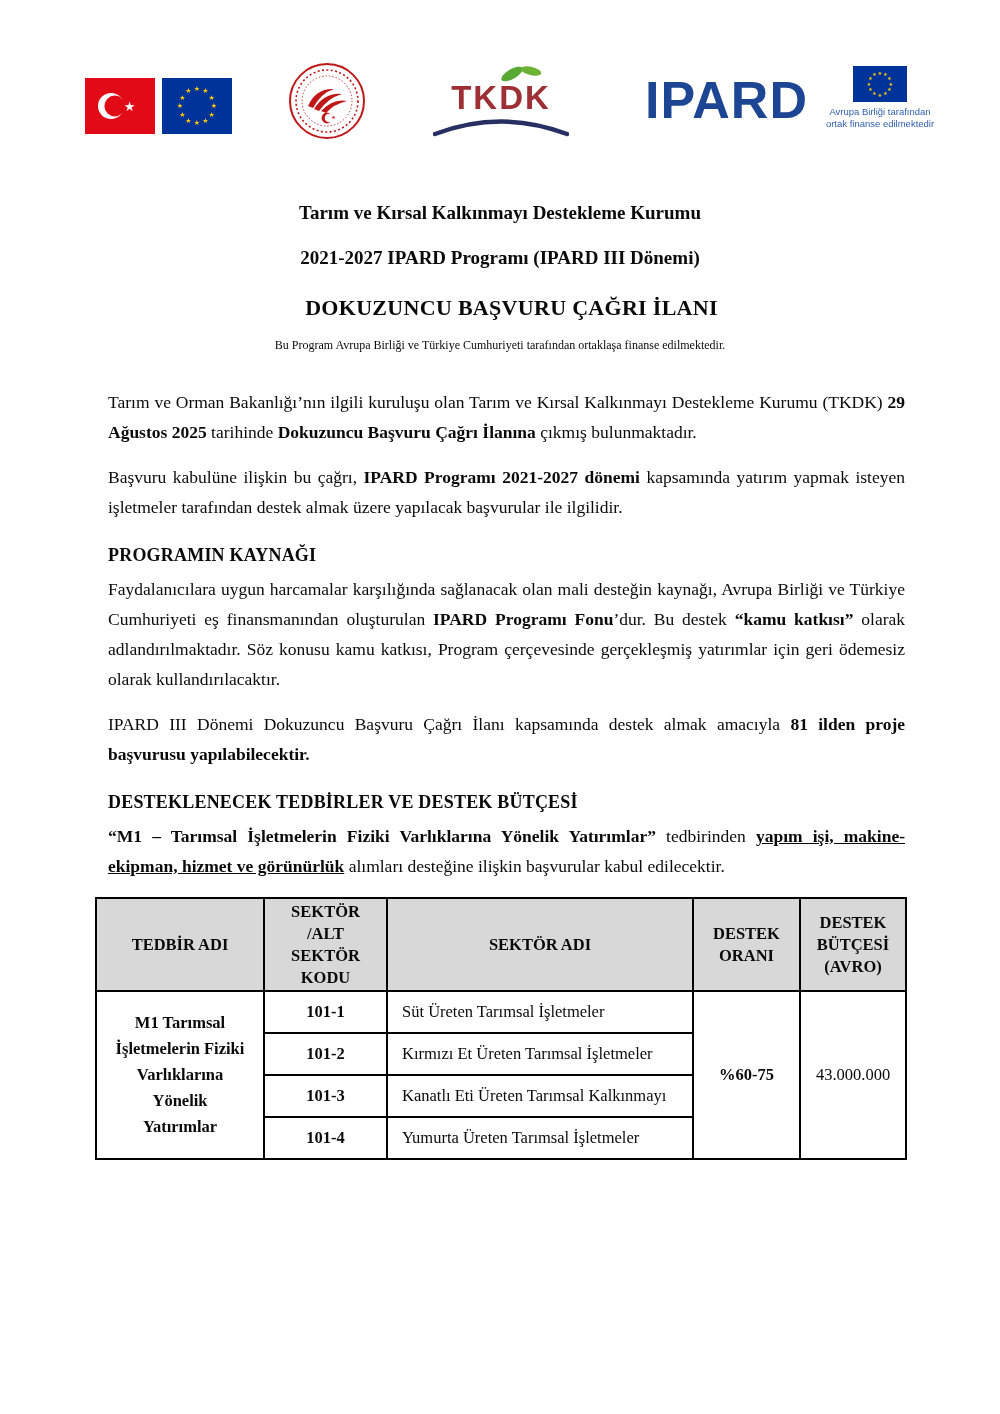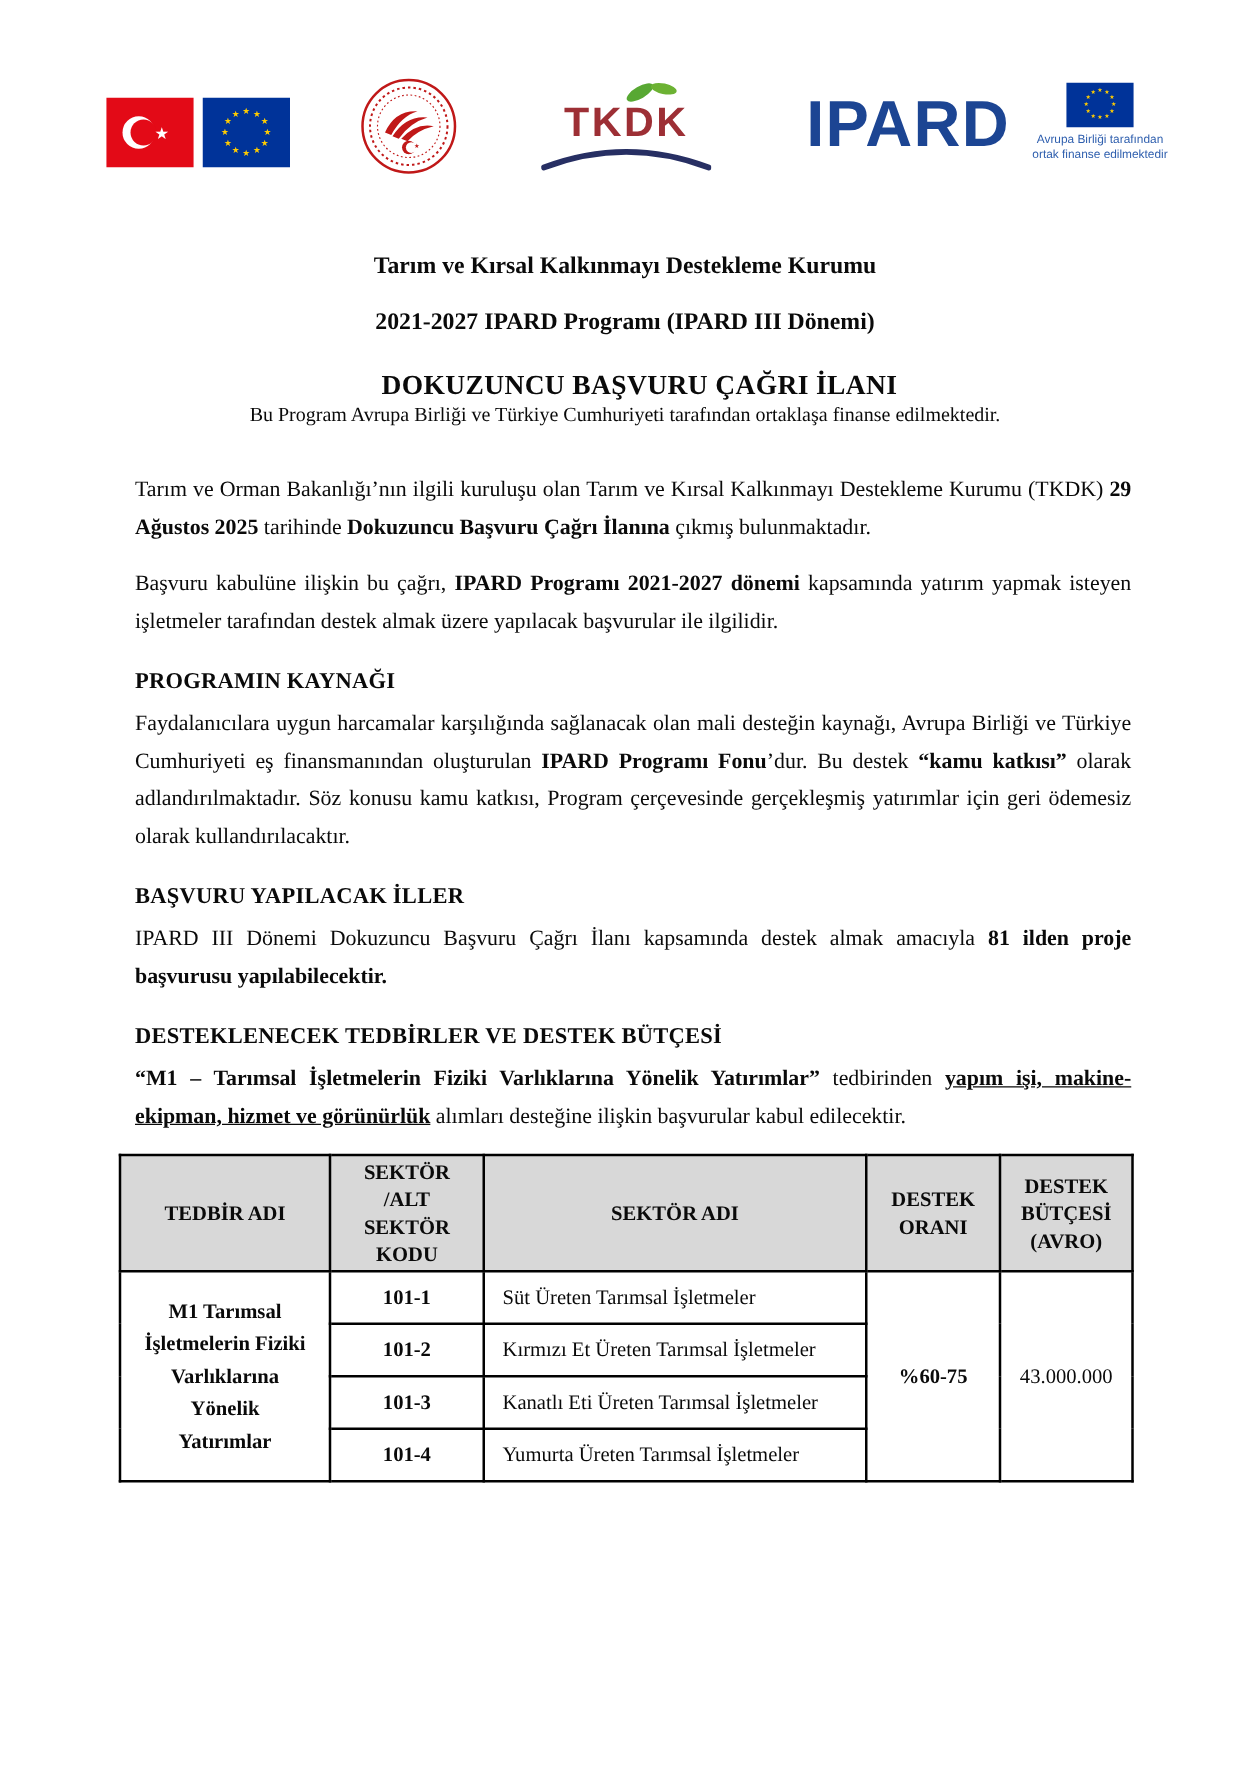--- a/index.html
+++ b/index.html
@@ -32,22 +32,22 @@
     font-family: "Liberation Sans", sans-serif;
     font-weight: 400; font-size: 9.5px; line-height: 12px;
     color: #2f5fae;
   }
 
   
   .title-block { margin-top: 52px; text-align: center; }
   .t-line { font-size: 19px; font-weight: bold; }
   .t1 { margin-bottom: 23px; }
   .t2 { margin-bottom: 26px; }
-  .t3 { font-size: 22px; font-weight: bold; margin-bottom: 3px; letter-spacing: .3px; padding-left: 23px; }
-  .t-sub { font-size: 16px; }
+  .t3 { font-size: 22px; font-weight: bold; margin-bottom: 17px; letter-spacing: .3px; padding-left: 23px; }
+  .t-sub { font-size: 12px; }
 
   
   .content { margin: 34px 95px 0; }
   .content p.body {
     margin: 0 0 15px 13px;
     font-size: 17.5px; line-height: 30px;
     text-align: justify;
   }
   .content h2.sec {
     margin: 23px 0 8px 13px;
@@ -172,21 +172,20 @@
 
   <section class="content">
 
     <p class="body"><span>Tarım ve Orman Bakanlığı’nın ilgili kuruluşu olan Tarım ve Kırsal Kalkınmayı Destekleme Kurumu (TKDK) </span><b>29 Ağustos 2025</b><span> tarihinde </span><b>Dokuzuncu Başvuru Çağrı İlanına</b><span> çıkmış bulunmaktadır.</span></p>
 
     <p class="body"><span>Başvuru kabulüne ilişkin bu çağrı, </span><b>IPARD Programı 2021-2027 dönemi</b><span> kapsamında yatırım yapmak isteyen işletmeler tarafından destek almak üzere yapılacak başvurular ile ilgilidir.</span></p>
 
     <h2 class="sec">PROGRAMIN KAYNAĞI</h2>
     <p class="body"><span>Faydalanıcılara uygun harcamalar karşılığında sağlanacak olan mali desteğin kaynağı, Avrupa Birliği ve Türkiye Cumhuriyeti eş finansmanından oluşturulan </span><b>IPARD Programı Fonu</b><span>’dur. Bu destek </span><b>“kamu katkısı”</b><span> olarak adlandırılmaktadır. Söz konusu kamu katkısı, Program çerçevesinde gerçekleşmiş yatırımlar için geri ödemesiz olarak kullandırılacaktır.</span></p>
 
-    <h2 class="sec">BAŞVURU YAPILACAK İLLER</h2>
     <p class="body"><span>IPARD III Dönemi Dokuzuncu Başvuru Çağrı İlanı kapsamında destek almak amacıyla </span><b>81 ilden proje başvurusu yapılabilecektir.</b></p>
 
     <h2 class="sec">DESTEKLENECEK TEDBİRLER VE DESTEK BÜTÇESİ</h2>
     <p class="body"><b>“M1 – Tarımsal İşletmelerin Fiziki Varlıklarına Yönelik Yatırımlar”</b><span>  tedbirinden </span><b class="ul">yapım işi, makine-ekipman, hizmet ve görünürlük</b><span> alımları desteğine ilişkin başvurular kabul edilecektir.</span></p>
 
     <table class="grants">
       <colgroup>
         <col style="width:168px">
           <col style="width:123px">
           <col style="width:306px">
@@ -209,21 +208,21 @@
           <td class="sector">Süt Üreten Tarımsal İşletmeler</td>
           <td class="rate" rowspan="4">%60-75</td>
           <td class="budget" rowspan="4">43.000.000</td>
         </tr>
         <tr>
           <td class="code">101-2</td>
           <td class="sector">Kırmızı Et Üreten Tarımsal İşletmeler</td>
         </tr>
         <tr>
           <td class="code">101-3</td>
-          <td class="sector">Kanatlı Eti Üreten Tarımsal İşletmeler</td>
+          <td class="sector">Kanatlı Eti Üreten Tarımsal Kalkınmayı</td>
         </tr>
         <tr>
           <td class="code">101-4</td>
           <td class="sector">Yumurta Üreten Tarımsal İşletmeler</td>
         </tr>
       </tbody>
     </table>
 
   </section>
 </div>

